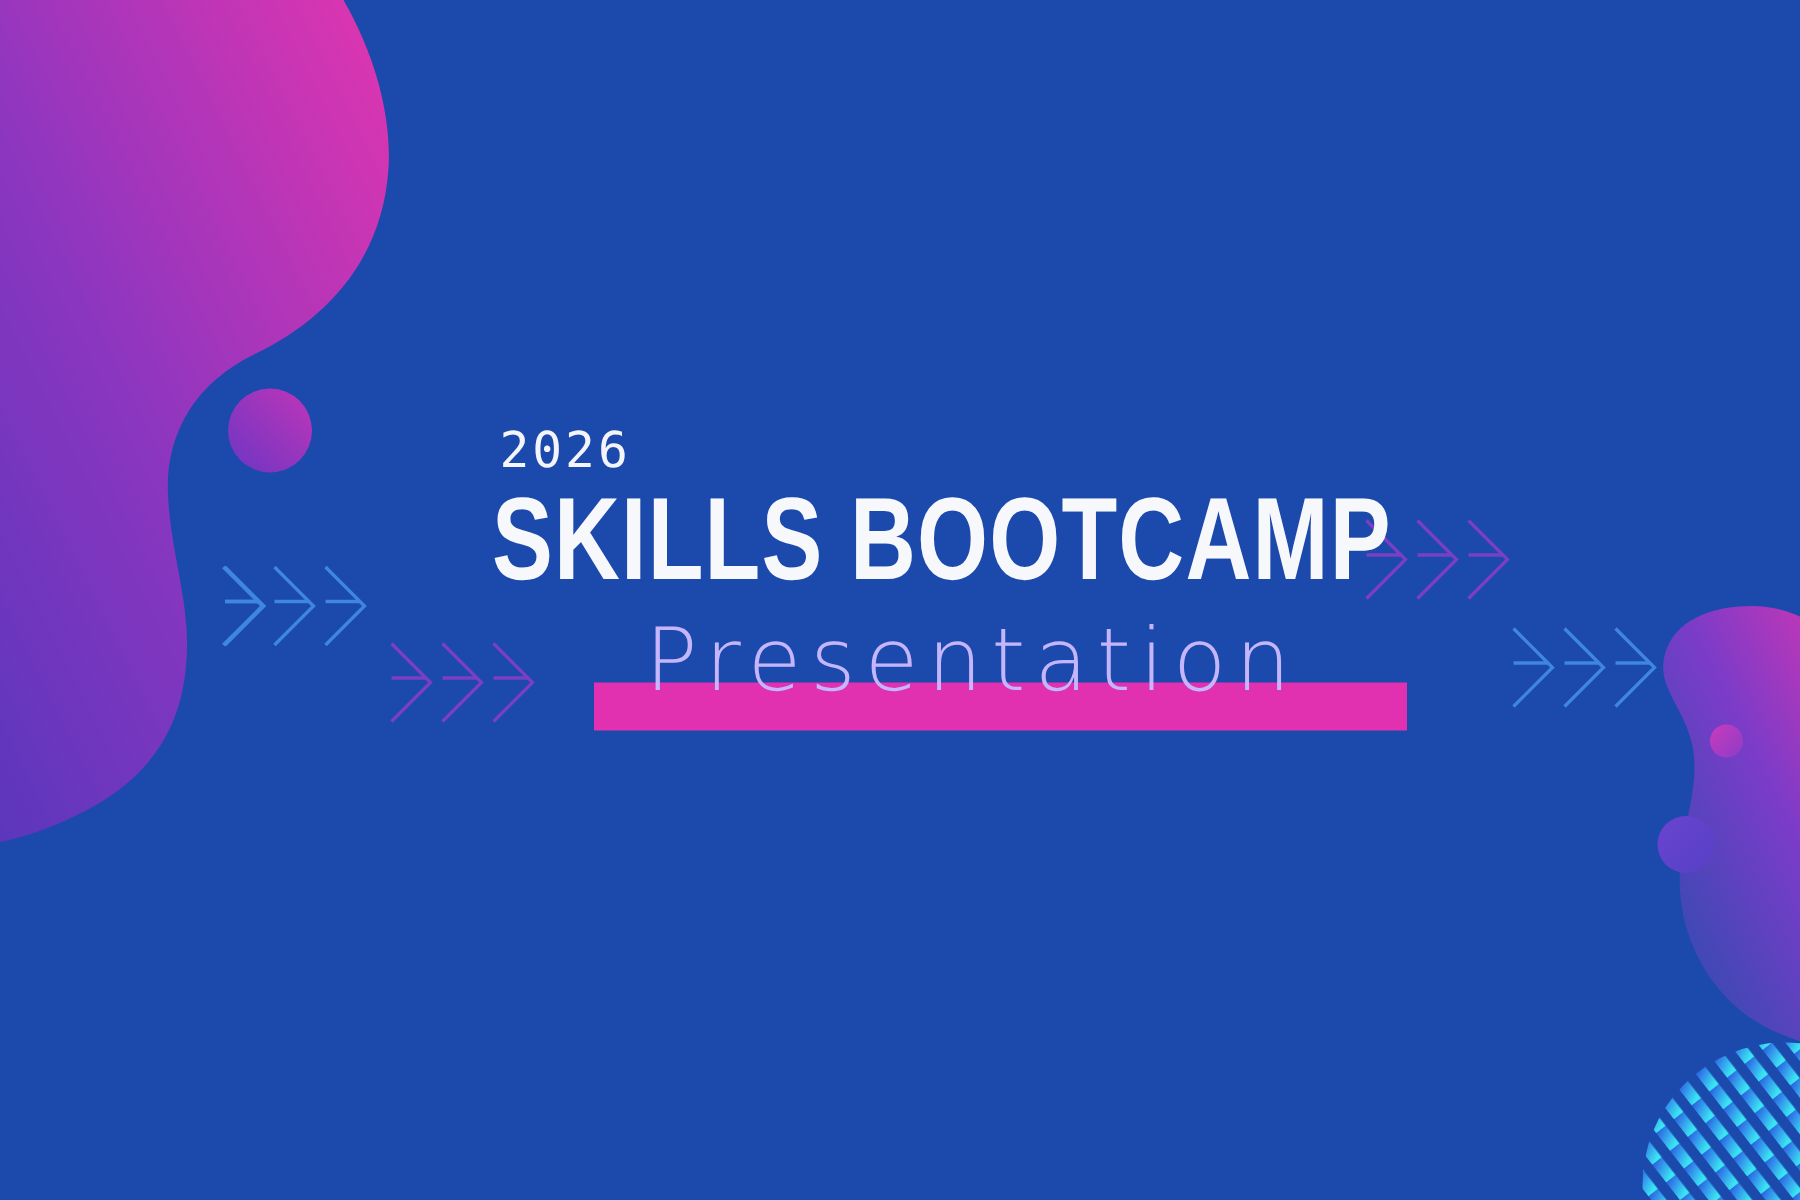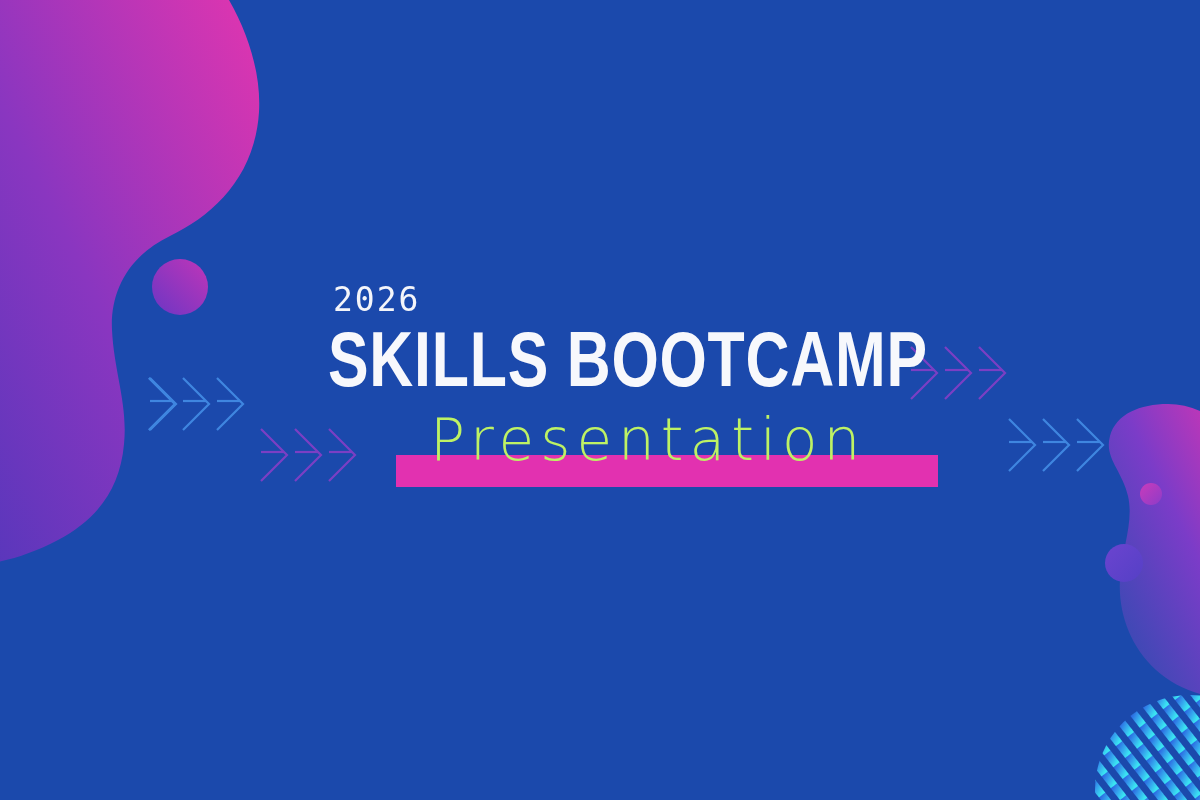--- a/index.html
+++ b/index.html
@@ -76,21 +76,21 @@
   }
 
   .subtitle {
     position: absolute;
     left: 430px;
     top: 411px;
     font-family: "DejaVu Sans", sans-serif;
     font-size: 58px;
     font-weight: 300;
     letter-spacing: 6px;
-    color: #bef264;
+    color: #c4b5fd;
     line-height: 1;
     white-space: nowrap;
   }
 </style>
 </head>
 <body>
 
 <div id="slide">
 
   <svg class="deco-layer" viewBox="0 0 1200 800" width="1200" height="800">

